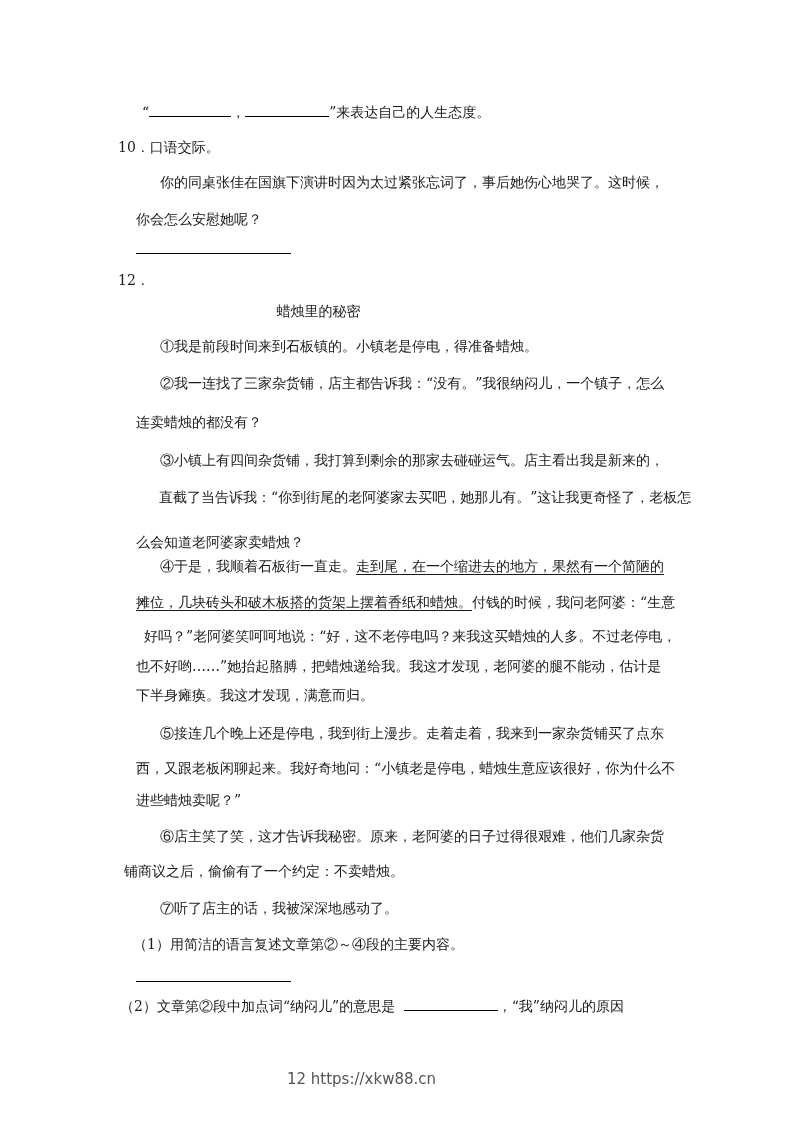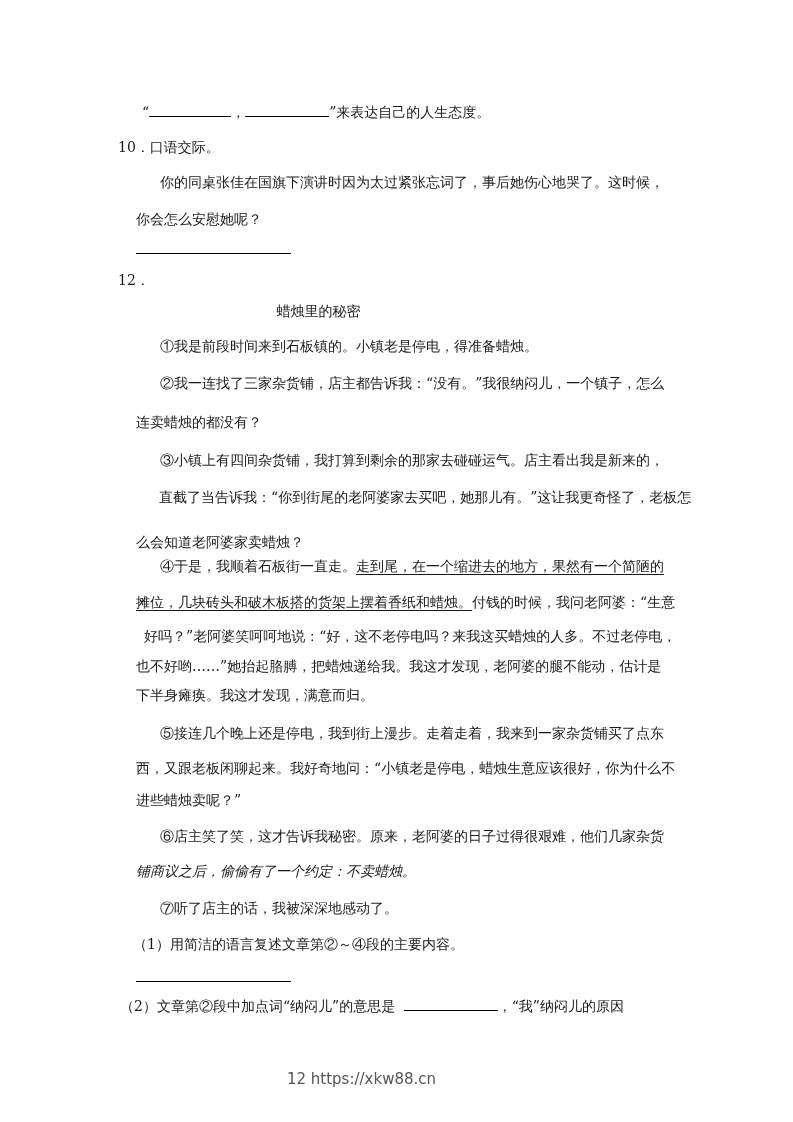--- a/index.html
+++ b/index.html
@@ -50,21 +50,21 @@
 </div>
 <div class="line" style="top:626px;left:136px;margin-left:8px;">好吗？”老阿婆笑呵呵地说：“好，这不老停电吗？来我这买蜡烛的人多。不过老停电，</div>
 <div class="line" style="top:656px;left:136px;">也不好哟……”她抬起胳膊，把蜡烛递给我。我这才发现，老阿婆的腿不能动，估计是</div>
 <div class="line" style="top:685px;left:136px;">下半身瘫痪。我这才发现，满意而归。</div>
 
 <div class="line" style="top:723px;left:160px;">⑤接连几个晚上还是停电，我到街上漫步。走着走着，我来到一家杂货铺买了点东</div>
 <div class="line" style="top:758px;left:136px;">西，又跟老板闲聊起来。我好奇地问：“小镇老是停电，蜡烛生意应该很好，你为什么不</div>
 <div class="line" style="top:790px;left:136px;">进些蜡烛卖呢？”</div>
 
 <div class="line" style="top:826px;left:160px;">⑥店主笑了笑，这才告诉我秘密。原来，老阿婆的日子过得很艰难，他们几家杂货</div>
-<div class="line" style="top:861px;left:136px;font-style:italic;">铺商议之后，偷偷有了一个约定：不卖蜡烛。</div>
+<div class="line" style="top:861px;left:124px;">铺商议之后，偷偷有了一个约定：不卖蜡烛。</div>
 
 <div class="line" style="top:898px;left:160px;">⑦听了店主的话，我被深深地感动了。</div>
 
 <div class="line" style="top:934px;left:133px;">（1）用简洁的语言复述文章第②～④段的主要内容。</div>
 <div class="answer-line" style="top:981px;left:136px;width:155px;"></div>
 
 <div class="line" style="top:996px;left:120px;">
   <span>（2）文章第②段中加点词“纳闷儿”的意思是</span>
   <span class="blank" style="width:94px;margin-left:4px;"></span><span>，“我”纳闷儿的原因</span>
 </div>

